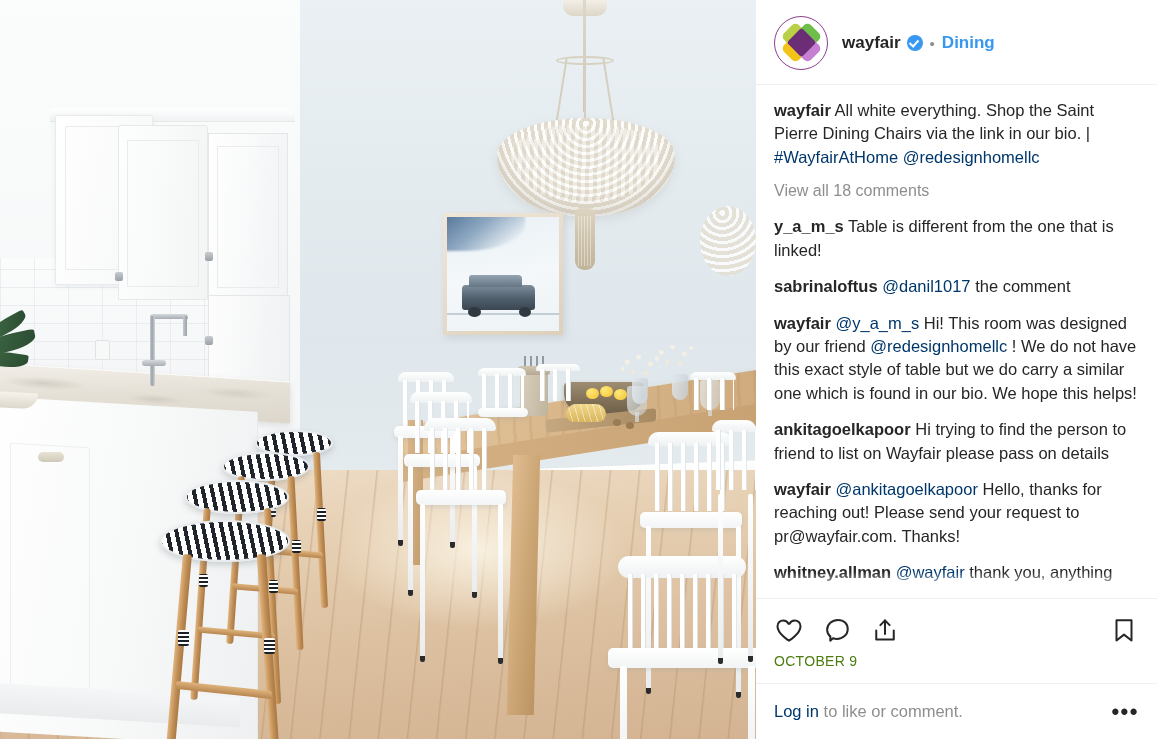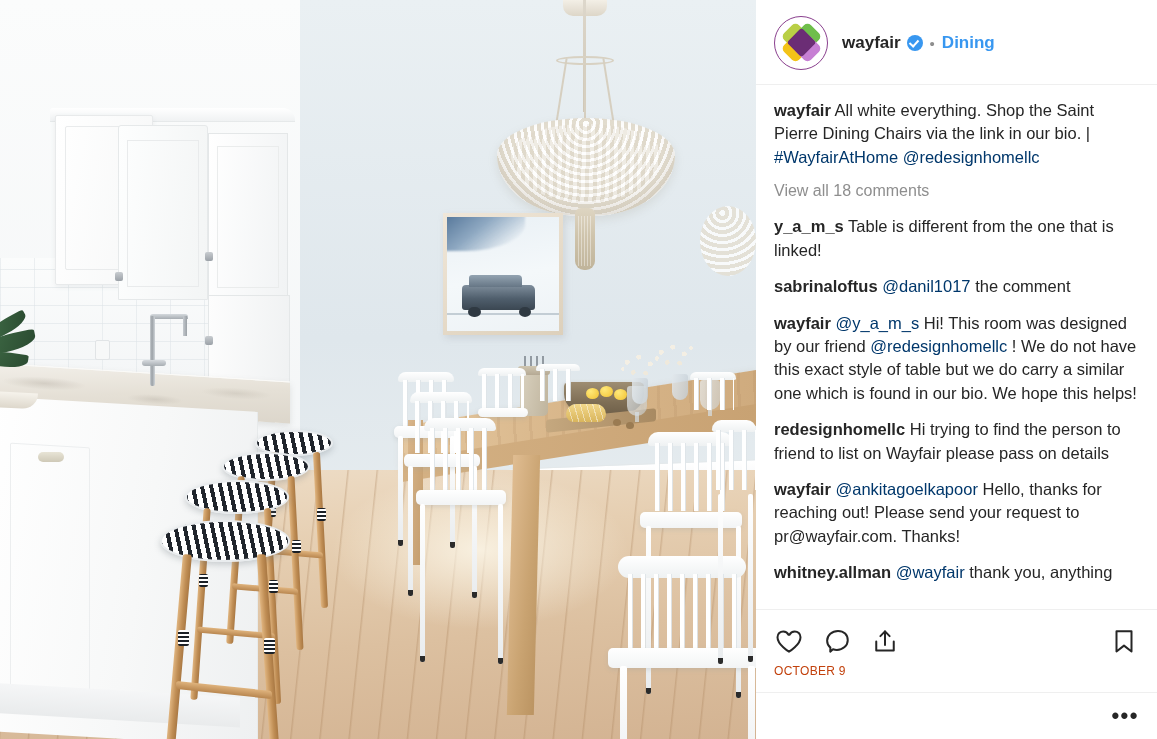--- a/index.html
+++ b/index.html
@@ -530,21 +530,21 @@
     display: flex; align-items: center; gap: 18px;
     padding: 4px 0 8px 0;
   }
   .ic { cursor: pointer; display:block; }
   .spacer { flex: 1 1 auto; }
   .likes {
     font-size: 16px; font-weight: bold; color:#262626;
     padding: 2px 0 6px 0;
   }
   .date {
-    font-size: 12px; color:#c2410c; letter-spacing: .3px;
+    font-size: 14px; color:#4d7c0f; letter-spacing: .3px;
     padding-bottom: 14px;
   }
   .login-bar {
     border-top: 1px solid #efefef;
     display: flex; align-items: center;
     padding: 18px 18px 18px 18px;
     flex: 0 0 auto;
   }
   .login-txt { font-size: 16.5px; color:#8e8e8e; }
   .login-link { color:#00376b; font-weight: normal; cursor:pointer; }
@@ -795,21 +795,21 @@
       <div class="cmt">
         <span class="author">wayfair</span>
         <span> </span>
         <span class="mention">@y_a_m_s</span>
         <span> Hi! This room was designed by our friend </span>
         <span class="mention">@redesignhomellc</span>
         <span>! We do not have this exact style of table but we do carry a similar one which is found in our bio. We hope this helps!</span>
       </div>
 
       <div class="cmt">
-        <span class="author">redesignhomellc</span>
+        <span class="author">ankitagoelkapoor</span>
         <span> </span>
         <span>Hi trying to find the person to friend to list on Wayfair please pass on details</span>
       </div>
 
       <div class="cmt">
         <span class="author">wayfair</span>
         <span> </span>
         <span class="mention">@ankitagoelkapoor</span>
         <span> Hello, thanks for reaching out! Please send your request to pr@wayfair.com. Thanks!</span>
       </div>
@@ -838,17 +838,20 @@
         </svg>
         <span class="spacer"></span>
         <svg class="ic" width="30" height="30" viewBox="0 0 24 24" fill="none" stroke="#262626" stroke-width="1.6">
           <path d="M6 4.2h12v16.2l-6-4.7-6 4.7z" stroke-linejoin="round"></path>
         </svg>
       </div>
       <div class="date">OCTOBER 9</div>
     </div>
 
     <div class="login-bar">
+      <div class="login-txt">
+        <span class="login-link">Log in</span><span> to like or comment.</span>
+      </div>
       <div class="more-dots">•••</div>
     </div>
 
   </div>
 </div>
 
 </body></html>

